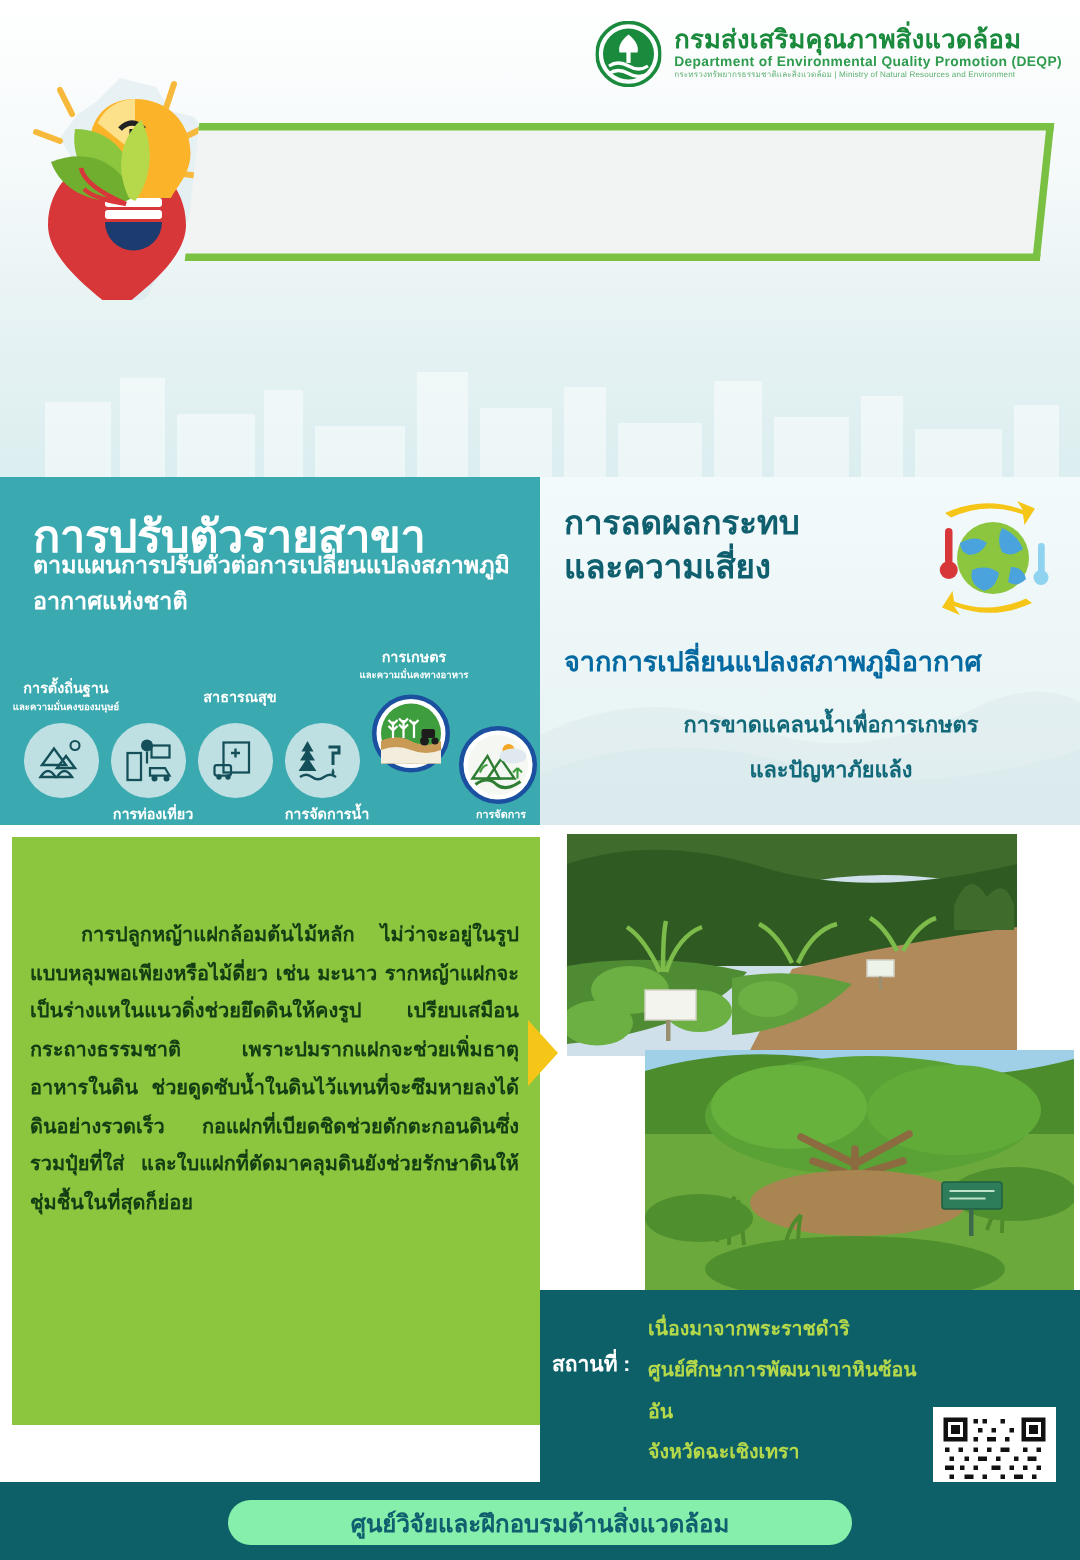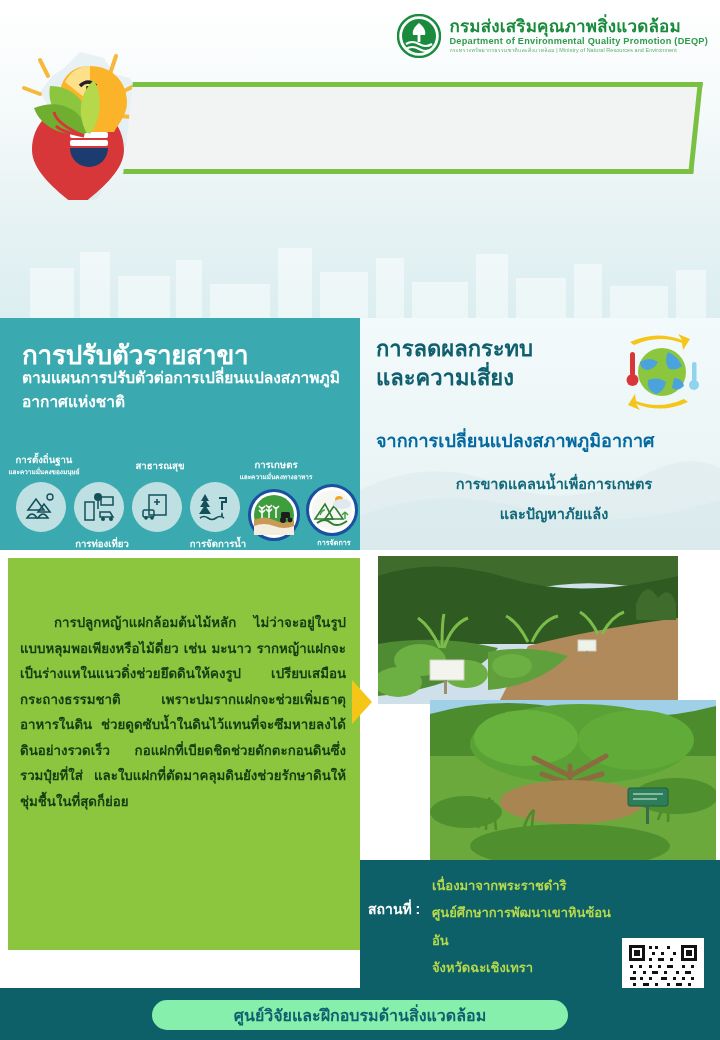--- a/index.html
+++ b/index.html
@@ -81,21 +81,21 @@
     background:#3aaab0;
   }
   .right-pale {
     position:absolute; left:360px; top:318px; width:360px; height:232px;
     background:linear-gradient(180deg,#f3fafb 0%,#e6f2f3 100%);
     overflow:hidden;
   }
   .right-hills { position:absolute; left:0; bottom:0; width:360px; height:120px; opacity:.6;}
 
   .lt-h1 {
-    position:absolute; left:22px; top:334px; font-size:26px; font-weight:bold;
+    position:absolute; left:22px; top:334px; font-size:30px; font-weight:bold;
     color:#ffffff; letter-spacing:-.2px;
   }
   .lt-h2 {
     position:absolute; left:22px; top:366px; width:330px;
     font-size:15.5px; font-weight:bold; color:#ffffff; line-height:1.55;
   }
 
   .rt-h1 {
     position:absolute; left:376px; top:334px; width:230px;
     font-size:22px; font-weight:bold; color:#0f5f6e; line-height:1.32;
@@ -327,21 +327,21 @@
         <svg width="34" height="34" viewBox="0 0 34 34">
           <path d="M7 4 l4 7 h-8 Z M7 9 l5 8 h-10 Z M7 15 l6 9 h-12 Z M7 22 v6" fill="#15505a"></path>
           <path d="M21 8 h7 v4 h-4 v8" stroke="#15505a" stroke-width="2" fill="none"></path>
           <path d="M24 22 q2 4 0 5 q-2 -1 0 -5" fill="#15505a"></path>
           <path d="M2 28 q4 -3 8 0 q4 3 8 0 q4 -3 8 0" stroke="#15505a" stroke-width="1.6" fill="none"></path>
         </svg>
       </div>
       <div class="cap big" style="top:56px;">การจัดการน้ำ</div>
     </div>
 
-    <div class="sector" style="left:248px; top:37px;">
+    <div class="sector" style="left:248px; top:11px;">
       <div class="cap big" style="top:-30px;">การเกษตร</div>
       <div class="cap small" style="top:-16px;">และความมั่นคงทางอาหาร</div>
       <div class="bubble ring">
         <svg width="42" height="42" viewBox="0 0 42 42">
           <circle cx="21" cy="21" r="20" fill="#3e9e3e"></circle>
           <path d="M1 26 q10 -5 20 0 q10 5 20 0 v15 h-40 Z" fill="#c89a55"></path>
           <path d="M1 32 q10 -4 20 0 q10 4 20 0 v9 h-40 Z" fill="#f2eddc"></path>
           <g stroke="#ffffff" stroke-width="1.5" fill="none">
             <path d="M9 24 v-11 M9 15 l-3 -3 M9 15 l3 -3 M9 19 l-3 -3 M9 19 l3 -3"></path>
             <path d="M16 24 v-12 M16 14 l-3 -3 M16 14 l3 -3 M16 18 l-3 -3 M16 18 l3 -3"></path>

